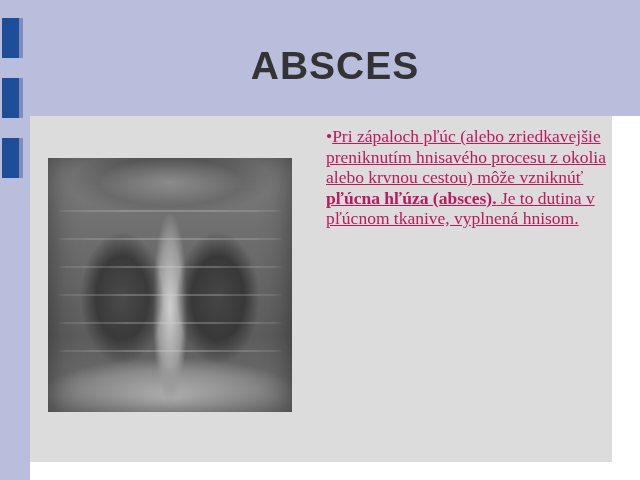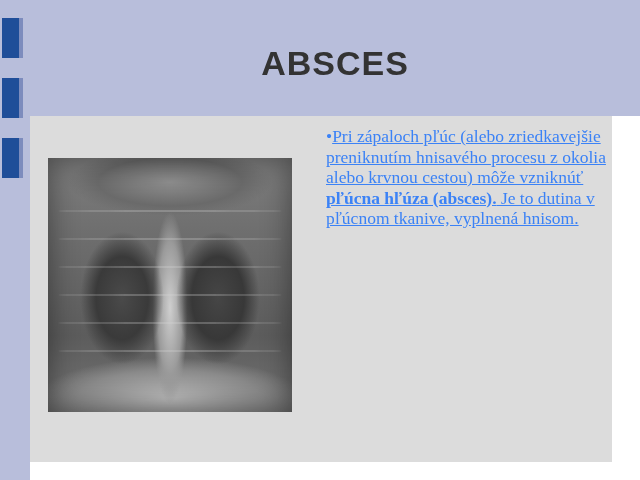--- a/index.html
+++ b/index.html
@@ -83,21 +83,21 @@
   }
 
   .title {
     position: absolute;
     left: 30px;
     top: 44px;
     width: 610px;
     text-align: center;
     font-family: "Liberation Sans", sans-serif;
     font-weight: bold;
-    font-size: 34px;
+    font-size: 39px;
     letter-spacing: 1px;
     color: #333333;
   }
 
   
   .xray {
     position: absolute;
     left: 48px;
     top: 158px;
     width: 244px;
@@ -121,21 +121,21 @@
   }
 
   
   .text-block {
     position: absolute;
     left: 326px;
     top: 126px;
     width: 288px;
     font-size: 17.5px;
     line-height: 20.5px;
-    color: #3b82f6;
+    color: #be185d;
   }
   .text-block p {
     margin: 0;
   }
   .u {
     text-decoration: underline;
   }
   .b {
     font-weight: bold;
   }

